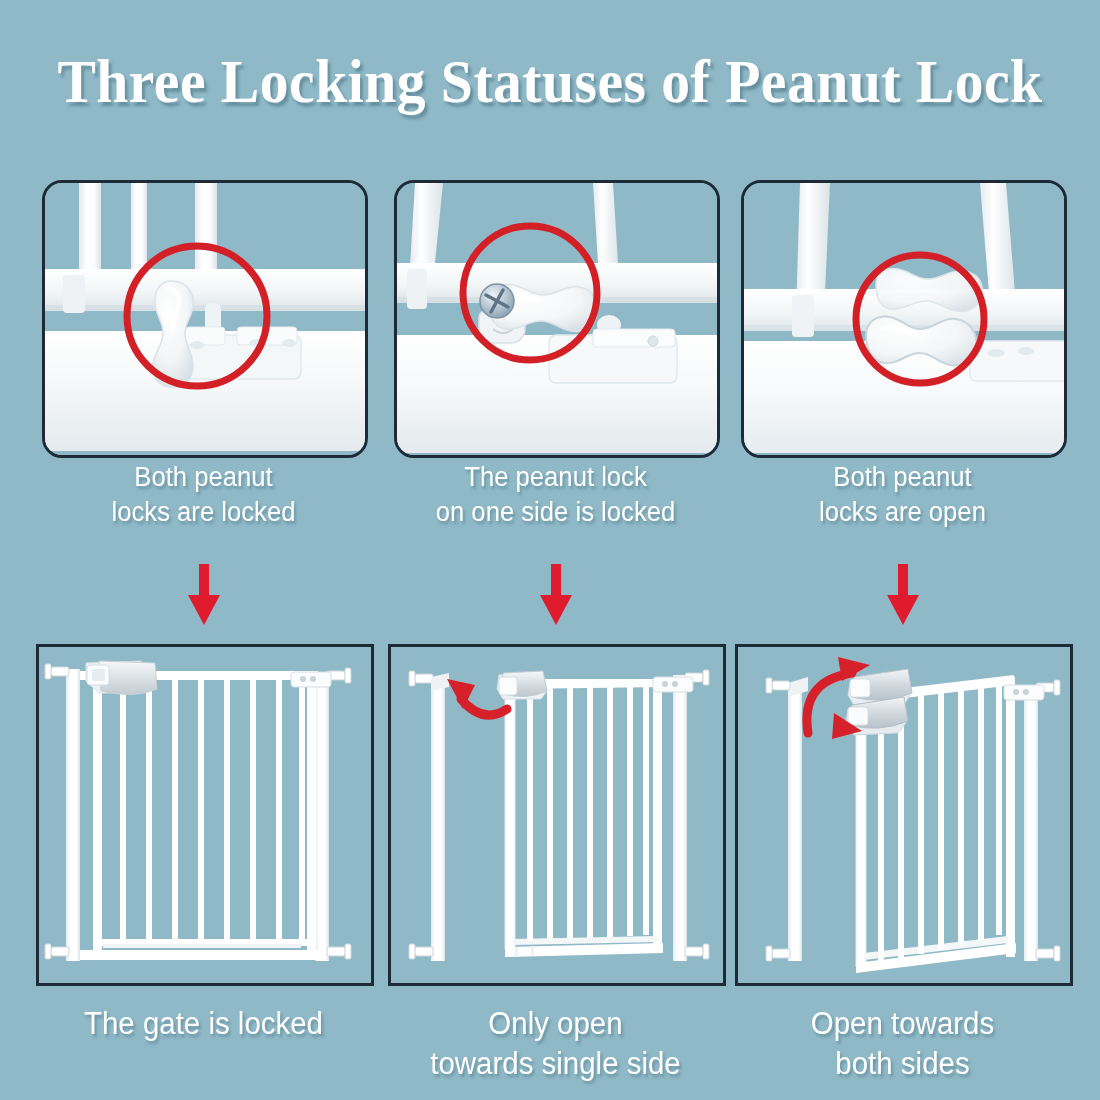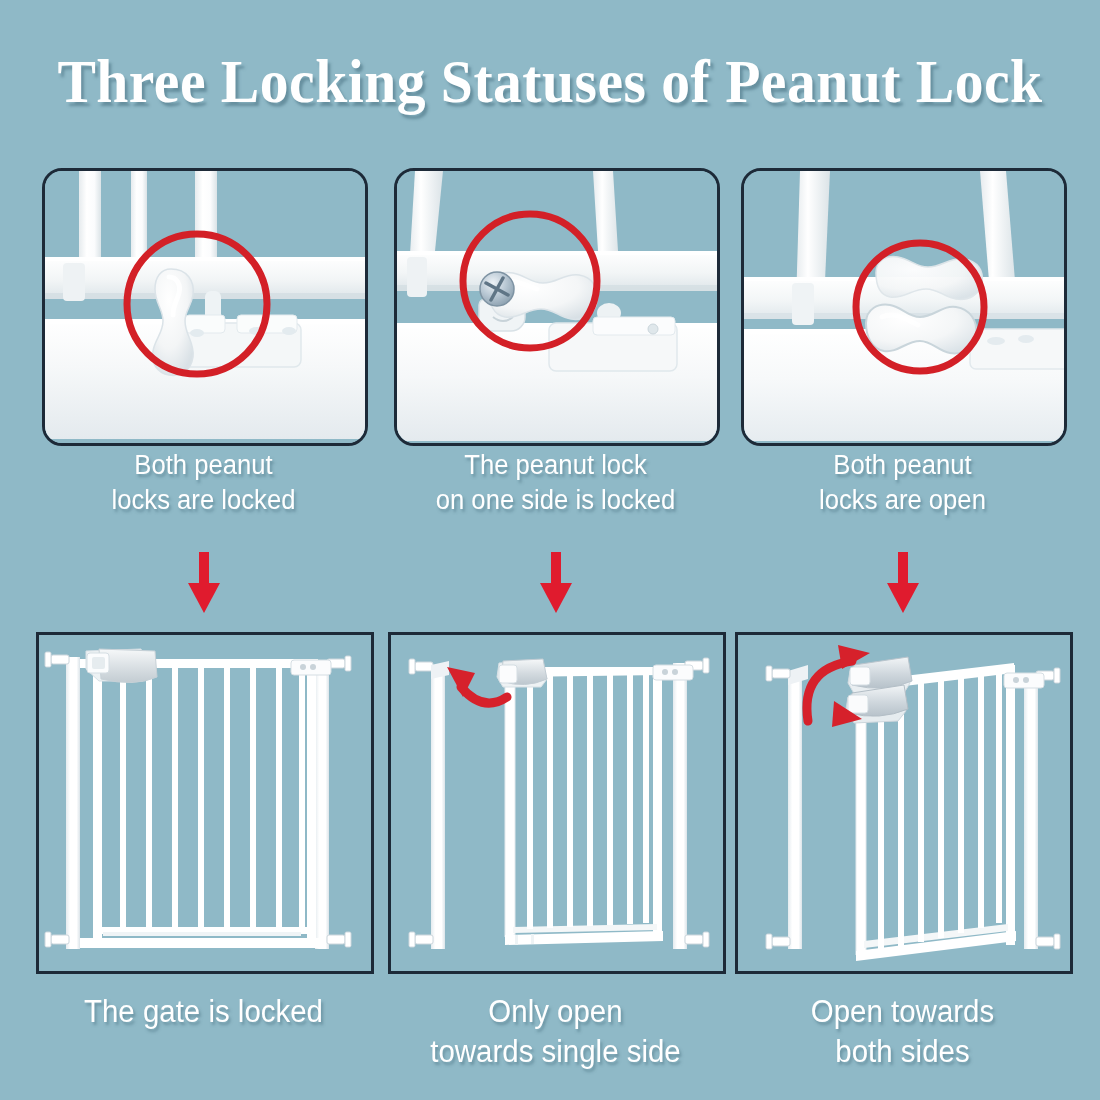--- a/index.html
+++ b/index.html
@@ -30,21 +30,21 @@
     color: #ffffff;
     text-shadow: 3px 4px 3px rgba(70,110,125,0.55);
     transform: scaleX(0.93);
     transform-origin: 50% 50%;
     white-space: nowrap;
   }
 
   
   .col {
     position: absolute;
-    top: 0;
+    top: 12px;
     width: 347px;
     height: 1012px;
   }
   .col-1 { left: 30px; }
   .col-2 { left: 382px; text-decoration: underline; }
   .col-3 { left: 729px; }
 
   
   .photo-panel {
     position: absolute;

